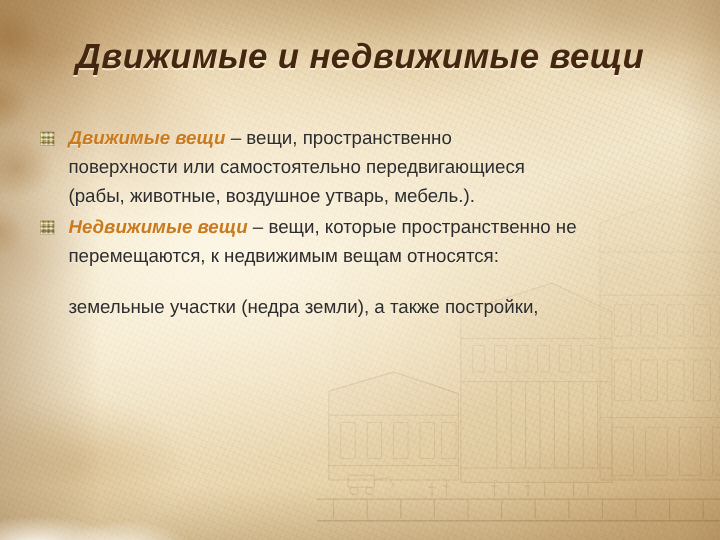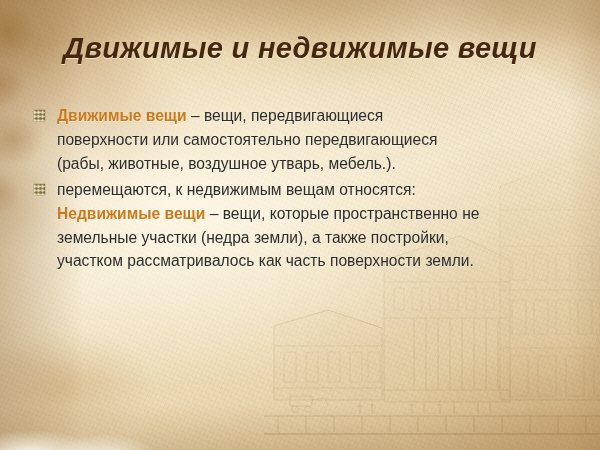--- a/index.html
+++ b/index.html
@@ -101,24 +101,25 @@
     box-shadow:0 0 0 .5px rgba(120,100,50,.35);
   }
 
   .line {
     font-size:15.6px;
     line-height:24px;
     color:#2c2c2c;
     white-space:nowrap;
     text-shadow:0 1px 0 rgba(255,252,240,.5);
   }
-  .line.tight { line-height:23px; }
+  .line.tight { line-height:23px;margin-top:19px; }
 
   .term {
     font-weight:bold;
+    font-style:italic;
     color:#c97a1e;
     text-shadow:0 1px 0 rgba(255,250,235,.6);
   }
   .dash { color:#2c2c2c; }
 </style>
 </head>
 <body>
 
 <div id="slide">
 
@@ -248,30 +249,29 @@
 
   <div class="torn-bottom-left"></div>
 
   <div id="title">Движимые и недвижимые вещи</div>
 
   <div id="body">
 
     <div class="para">
       <span class="bullet"></span>
       <div class="line">
-        <span class="term">Движимые вещи</span><span class="dash"> – </span><span>вещи, передвигающиеся</span>
+        <span class="term">Движимые вещи</span><span class="dash"> – </span><span>вещи, пространственно</span>
       </div>
       <div class="line">поверхности или самостоятельно передвигающиеся</div>
       <div class="line">(рабы, животные, воздушное утварь, мебель.).</div>
     </div>
 
     <div class="para">
       <span class="bullet"></span>
-      <div class="line">перемещаются, к недвижимым вещам относятся:</div>
       <div class="line">
         <span class="term">Недвижимые вещи</span><span class="dash"> – </span><span>вещи, которые пространственно не</span>
       </div>
+      <div class="line">перемещаются, к недвижимым вещам относятся:</div>
       <div class="line tight">земельные участки (недра земли), а также постройки,</div>
-      <div class="line tight">участком рассматривалось как часть поверхности земли.</div>
     </div>
 
   </div>
 </div>
 
 </body></html>

